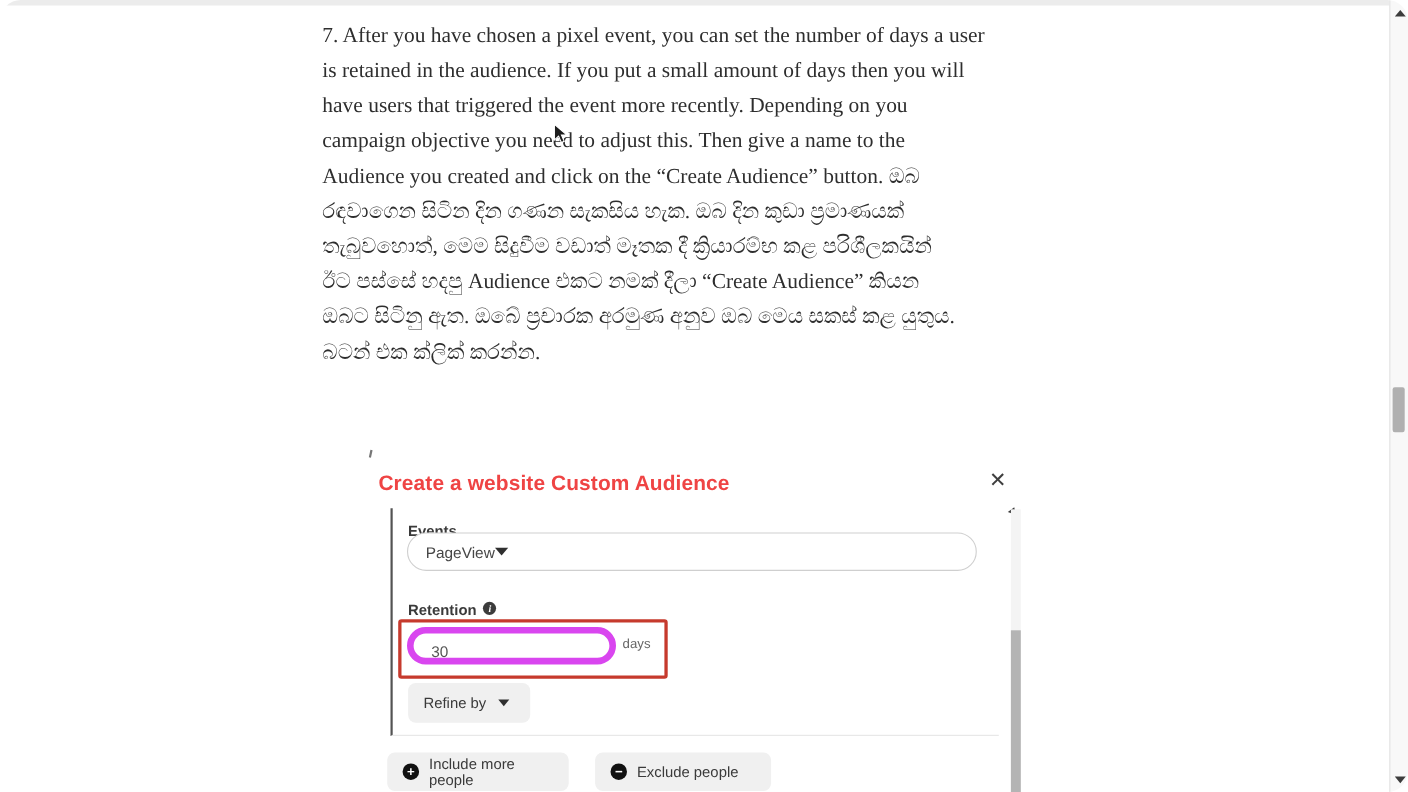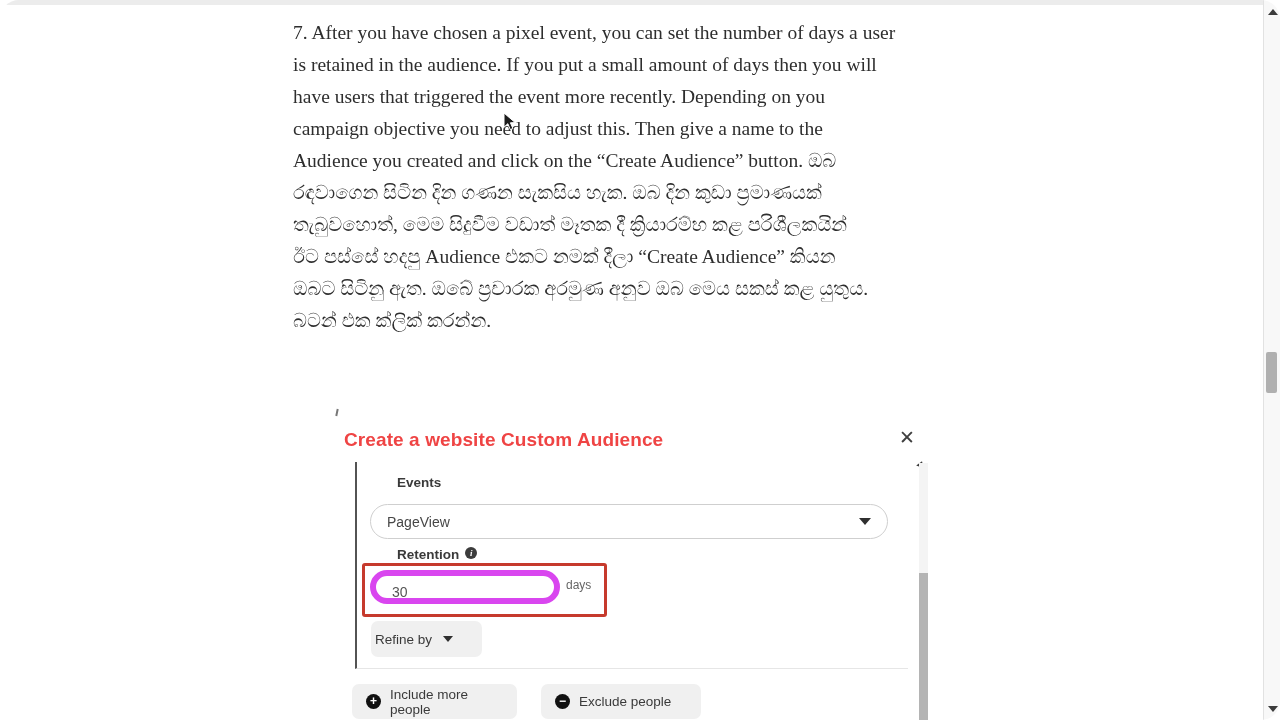--- a/index.html
+++ b/index.html
@@ -22,45 +22,45 @@
   
   .artifact-tick{left:336px;top:409px;width:2px;height:7px;background:#777;transform:rotate(12deg);}
 
   
   .dlg-title{left:344px;top:429px;font-size:19px;font-weight:700;color:#ef4444;letter-spacing:.1px;}
   .dlg-close{left:899px;top:426px;font-size:19px;color:#3f3f3f;cursor:default;}
 
   .content-box{left:355px;top:462px;width:551px;height:206px;
                border-left:2px solid #535353;border-bottom:1px solid #e6e6e6;}
 
-  .field-label{font-size:13.5px;font-weight:700;color:#3a3a3a;margin-left:26px;}
+  .field-label{font-size:13.5px;font-weight:700;color:#3a3a3a;}
   .lbl-events{left:371px;top:475px;}
   .lbl-retention{left:371px;top:547px;display:flex;align-items:flex-start;gap:6px;}
   .info-icon{display:inline-block;width:12px;height:12px;border-radius:50%;background:#3c3c3c;
              color:#fff;font-size:9px;line-height:12px;text-align:center;font-weight:700;
              font-family:"Liberation Serif",serif;font-style:italic;}
 
-  .select{left:370px;top:504px;width:518px;height:35px;background:#fff;border:1px solid #cfcfcf;
+  .select{left:370px;top:484px;width:518px;height:35px;background:#fff;border:1px solid #cfcfcf;
           border-radius:18px;box-sizing:border-box;display:flex;align-items:center;
-          padding:0 16px;justify-content:space-between;}
+          padding:0 16px;justify-content:flex-start;}
   .select-value{font-size:14px;color:#474747;}
   .caret-down{width:0;height:0;border-left:6px solid transparent;border-right:6px solid transparent;
               border-top:7px solid #2f2f2f;}
   .caret-down.small{border-left-width:5px;border-right-width:5px;border-top-width:6px;}
 
   .highlight-box{left:362px;top:563px;width:245px;height:54px;box-sizing:border-box;
                  border:3px solid var(--highlight,#c63a2d);border-radius:3px;}
   .retention-input{left:370px;top:570px;width:190px;height:34px;box-sizing:border-box;
                    background:#fff;border:6px solid #d946ef;border-radius:17px;
                    font-size:14px;color:#555;line-height:32px;padding-left:16px;}
   .days-label{left:566px;top:578px;font-size:12px;color:#666;}
 
   .btn{background:#f0f0f0;border-radius:7px;display:flex;align-items:center;box-sizing:border-box;
        color:#3a3a3a;font-size:13.5px;}
-  .refine-btn{left:371px;top:621px;width:111px;height:36px;padding:0 4px;gap:11px;}
+  .refine-btn{left:371px;top:621px;width:111px;height:36px;padding:0 14px;gap:11px;}
 
   .dlg-scrollbar{left:919px;top:463px;width:9px;height:257px;background:#f4f4f4;}
   .dlg-scroll-thumb{left:919px;top:573px;width:9px;height:147px;background:#b4b4b4;}
   .dlg-scroll-arrow{left:917px;top:461px;width:0;height:0;
                     border-left:4px solid transparent;border-right:4px solid transparent;
                     border-bottom:6px solid #3a3a3a;transform:rotate(20deg);}
 
   .include-btn{left:352px;top:684px;width:165px;height:35px;padding:0 14px;gap:9px;}
   .exclude-btn{left:541px;top:684px;width:160px;height:35px;padding:0 14px;gap:9px;}
   .circle-icon{width:15px;height:15px;border-radius:50%;background:#111;color:#fff;

